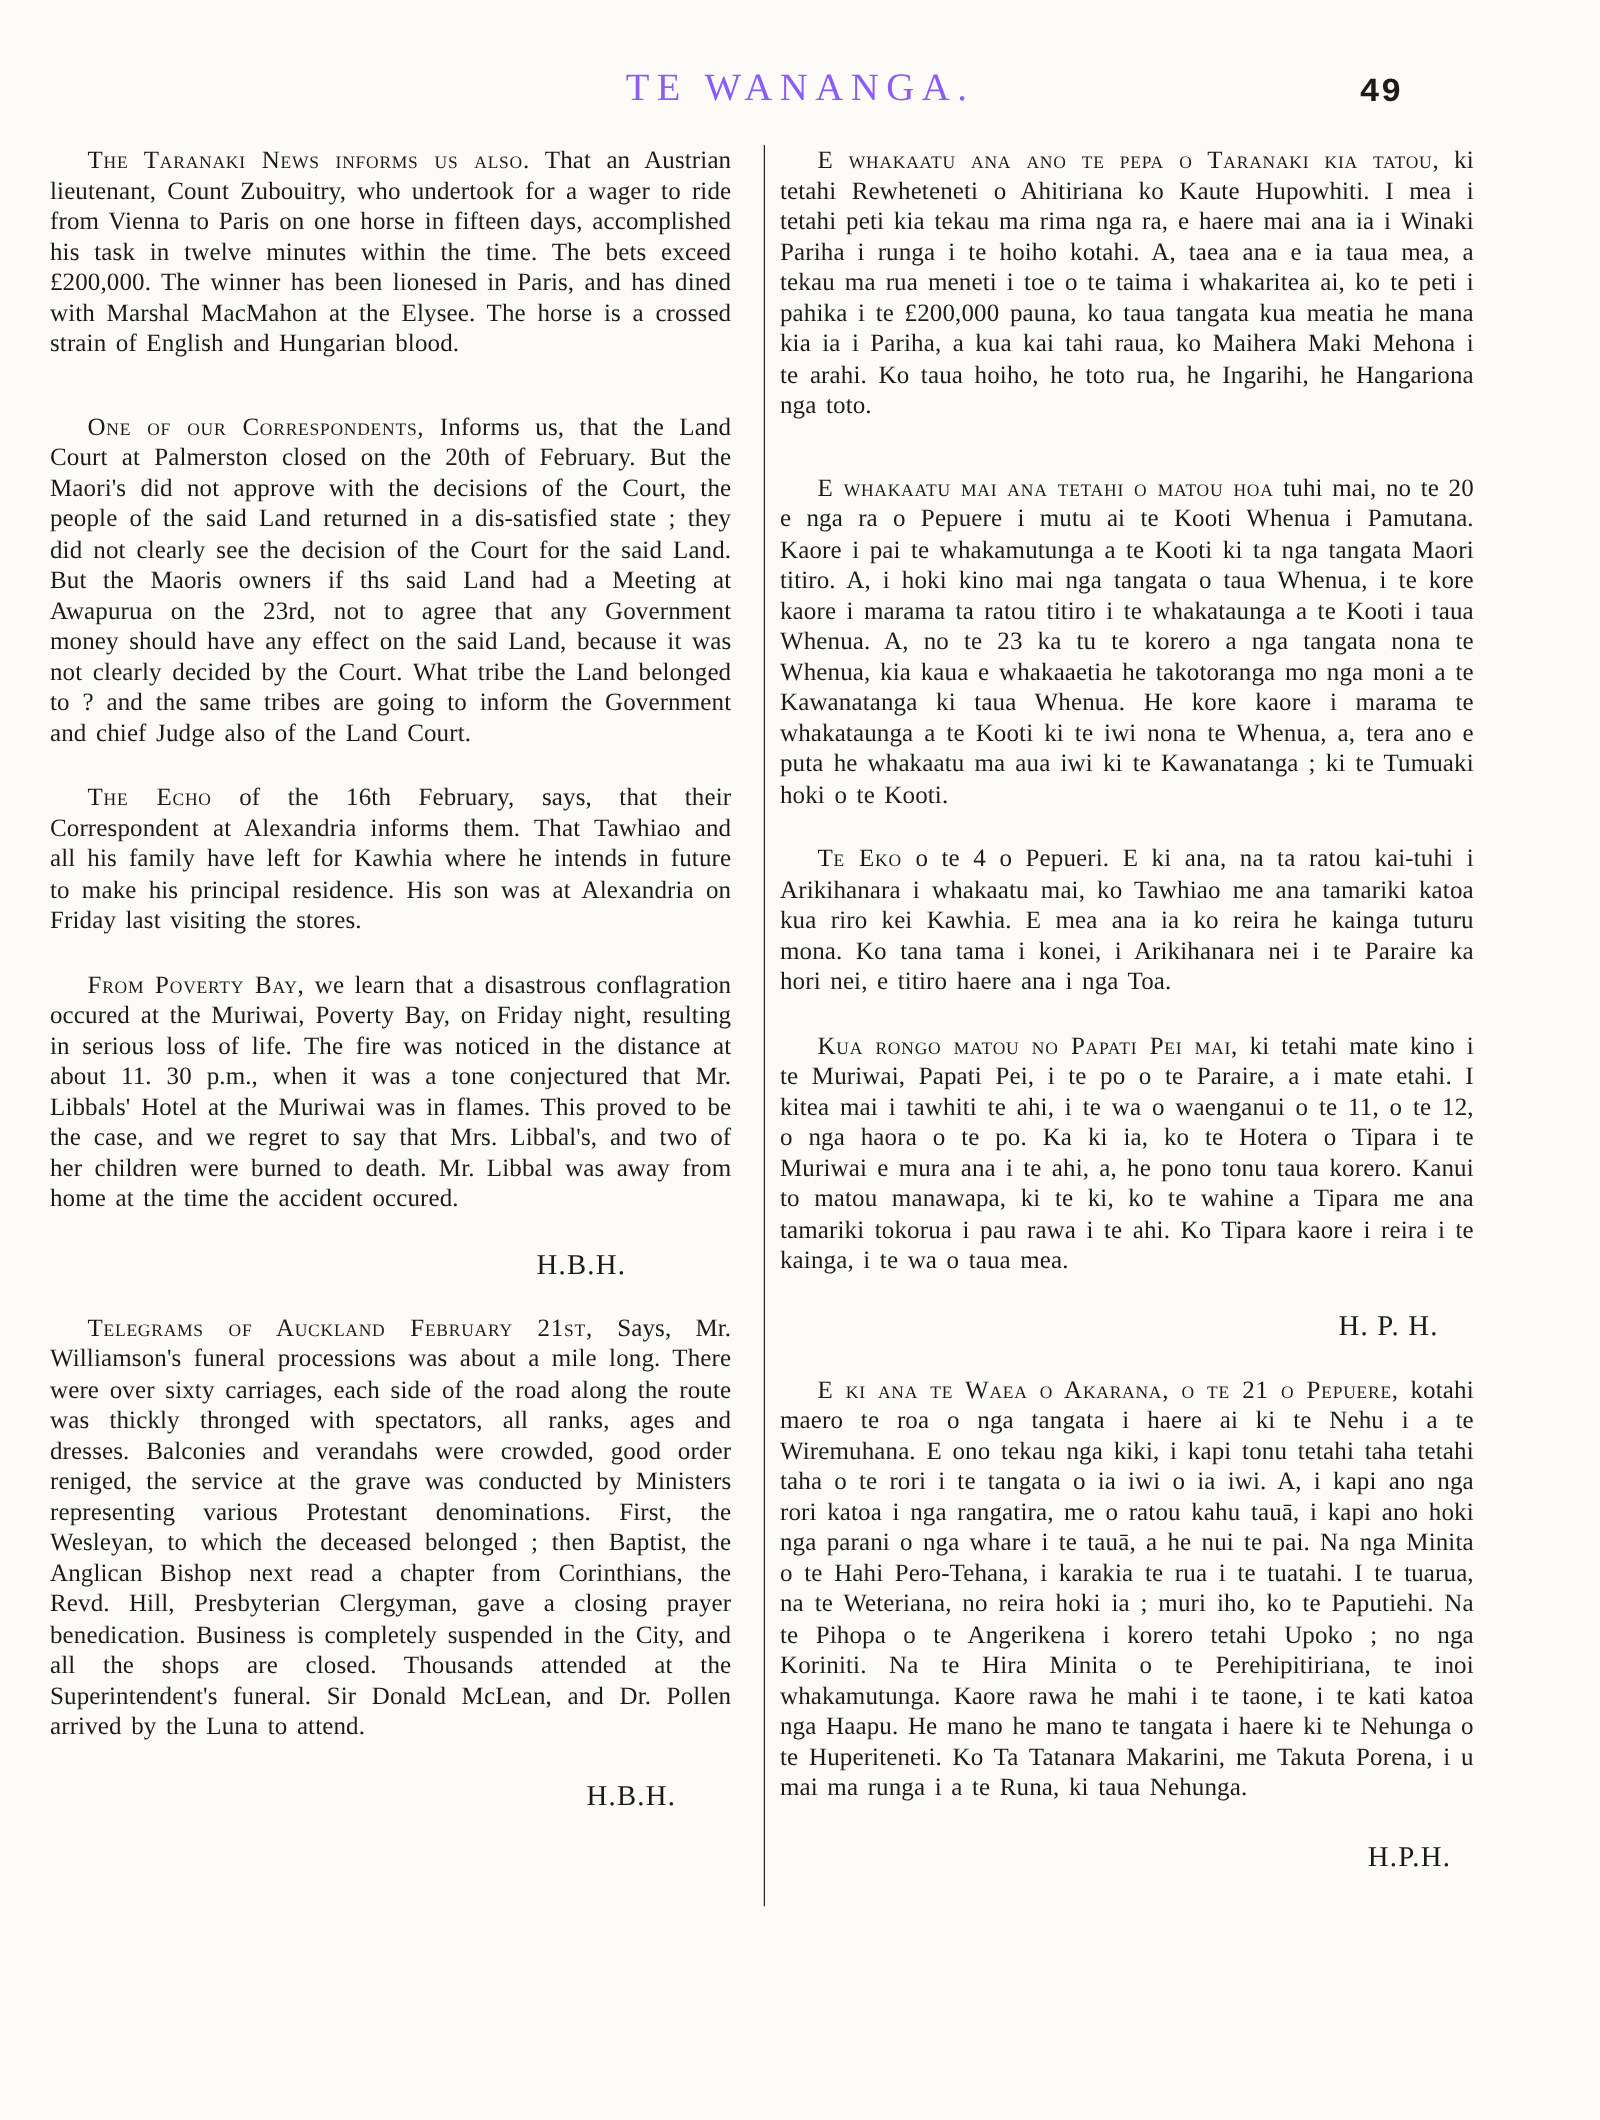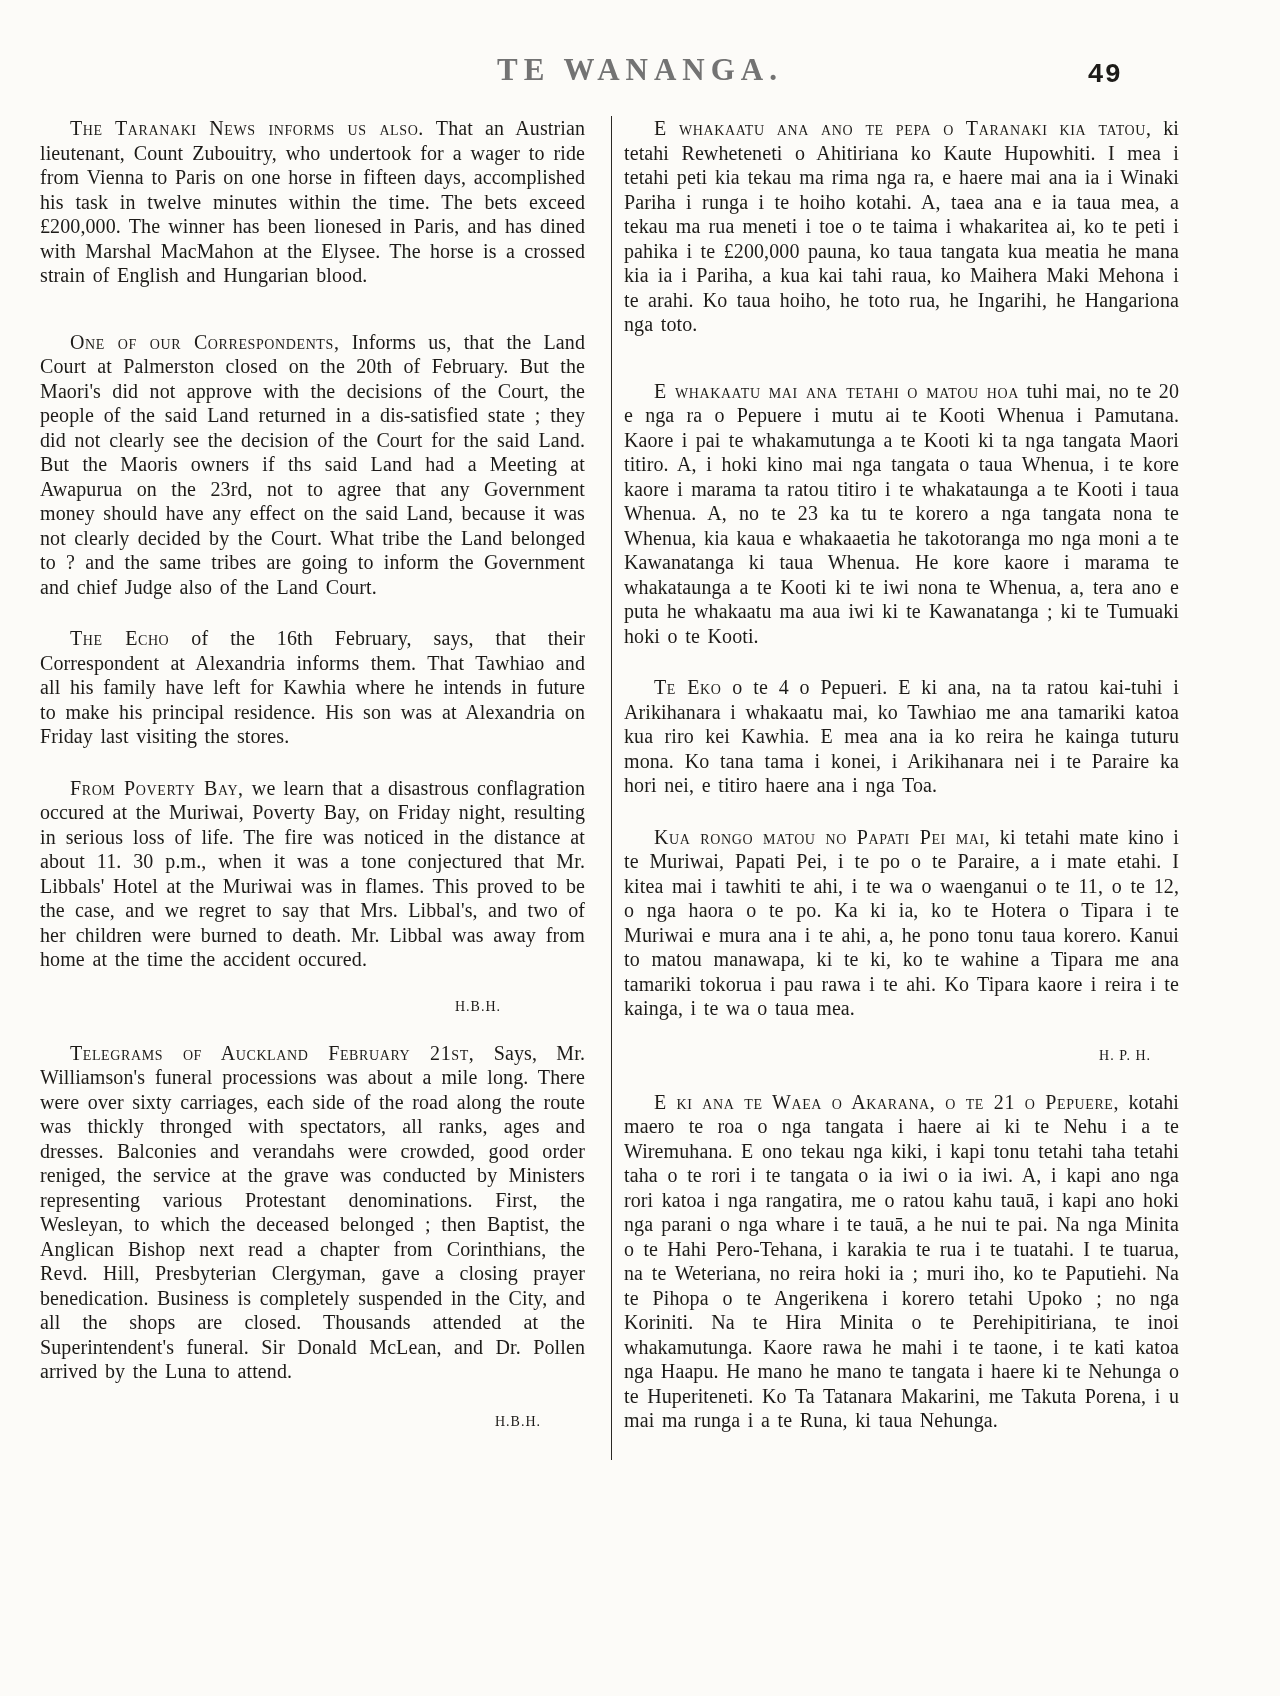--- a/index.html
+++ b/index.html
@@ -23,22 +23,22 @@
     height: 112px;
   }
   .masthead {
     position: absolute;
     top: 52px;
     left: 0;
     width: 100%;
     text-align: center;
     font-size: 31px;
     letter-spacing: 6px;
-    font-weight: 700;
-    color: #737373;
+    font-weight: 400;
+    color: #8b5cf6;
   }
   .page-number {
     position: absolute;
     top: 60px;
     right: 158px;
     font-size: 27px;
     font-weight: bold;
     letter-spacing: 1px;
     font-family: Liberation Mono, monospace;
   }
@@ -70,21 +70,21 @@
   .lead {
     font-variant: small-caps;
     letter-spacing: 0.6px;
   }
   .article { margin-bottom: 27px; }
   .article.gap-large { margin-top: 42px; }
   .article.gap-after-sig { margin-top: 22px; }
   .article.last-note { margin-top: 48px; }
   .signature {
     margin: 16px 0 26px 0;
-    font-size: 14px;
+    font-size: 23px;
     text-align: right;
     letter-spacing: 1px;
   }
   .sig-pad-left-mid    { padding-right: 84px; }
   .sig-pad-left-bot    { padding-right: 44px; margin-top: 30px; }
   .sig-pad-right-mid   { padding-right: 28px; }
   .sig-pad-right-bot   { padding-right: 18px; margin-top: 30px; }
 </style>
 </head>
 <body>
@@ -147,18 +147,19 @@
         <p class="para"><span class="lead">Kua rongo matou no Papati Pei mai,</span> <span>ki tetahi mate kino i te Muriwai, Papati Pei, i te po o te Paraire, a i mate etahi. I kitea mai i tawhiti te ahi, i te wa o waenganui o te 11, o te 12, o nga haora o te po. Ka ki ia, ko te Hotera o Tipara i te Muriwai e mura ana i te ahi, a, he pono tonu taua korero. Kanui to matou manawapa, ki te ki, ko te wahine a Tipara me ana tamariki tokorua i pau rawa i te ahi. Ko Tipara kaore i reira i te kainga, i te wa o taua mea.</span></p>
       </div>
 
       <div class="signature sig-pad-right-mid">H. P. H.</div>
 
       <div class="article gap-after-sig">
         <p class="para"><span class="lead">E ki ana te Waea o Akarana, o te 21 o Pepuere,</span> <span>kotahi maero te roa o nga tangata i haere ai ki te Nehu i a te Wiremuhana. E ono tekau nga kiki, i kapi tonu tetahi taha tetahi taha o te rori i te tangata o ia iwi o ia iwi. A, i kapi ano nga rori katoa i nga rangatira, me o ratou kahu tauā, i kapi ano hoki nga parani o nga whare i te tauā, a he nui te pai. Na nga Minita o te Hahi Pero-Tehana, i karakia te rua i te tuatahi. I te tuarua, na te Weteriana, no reira hoki ia ; muri iho, ko te Paputiehi. Na te Pihopa o te Angerikena i korero tetahi Upoko ; no nga Koriniti. Na te Hira Minita o te Perehipitiriana, te inoi whakamutunga. Kaore rawa he mahi i te taone, i te kati katoa nga Haapu. He mano he mano te tangata i haere ki te Nehunga o te Huperiteneti. Ko Ta Tatanara Makarini, me Takuta Porena, i u mai ma runga i a te Runa, ki taua Nehunga.</span></p>
       </div>
 
 
+      <div class="signature sig-pad-right-bot">H.P.H.</div>
 
     </div>
 
   </div>
 
 </div>
 
 </body></html>

